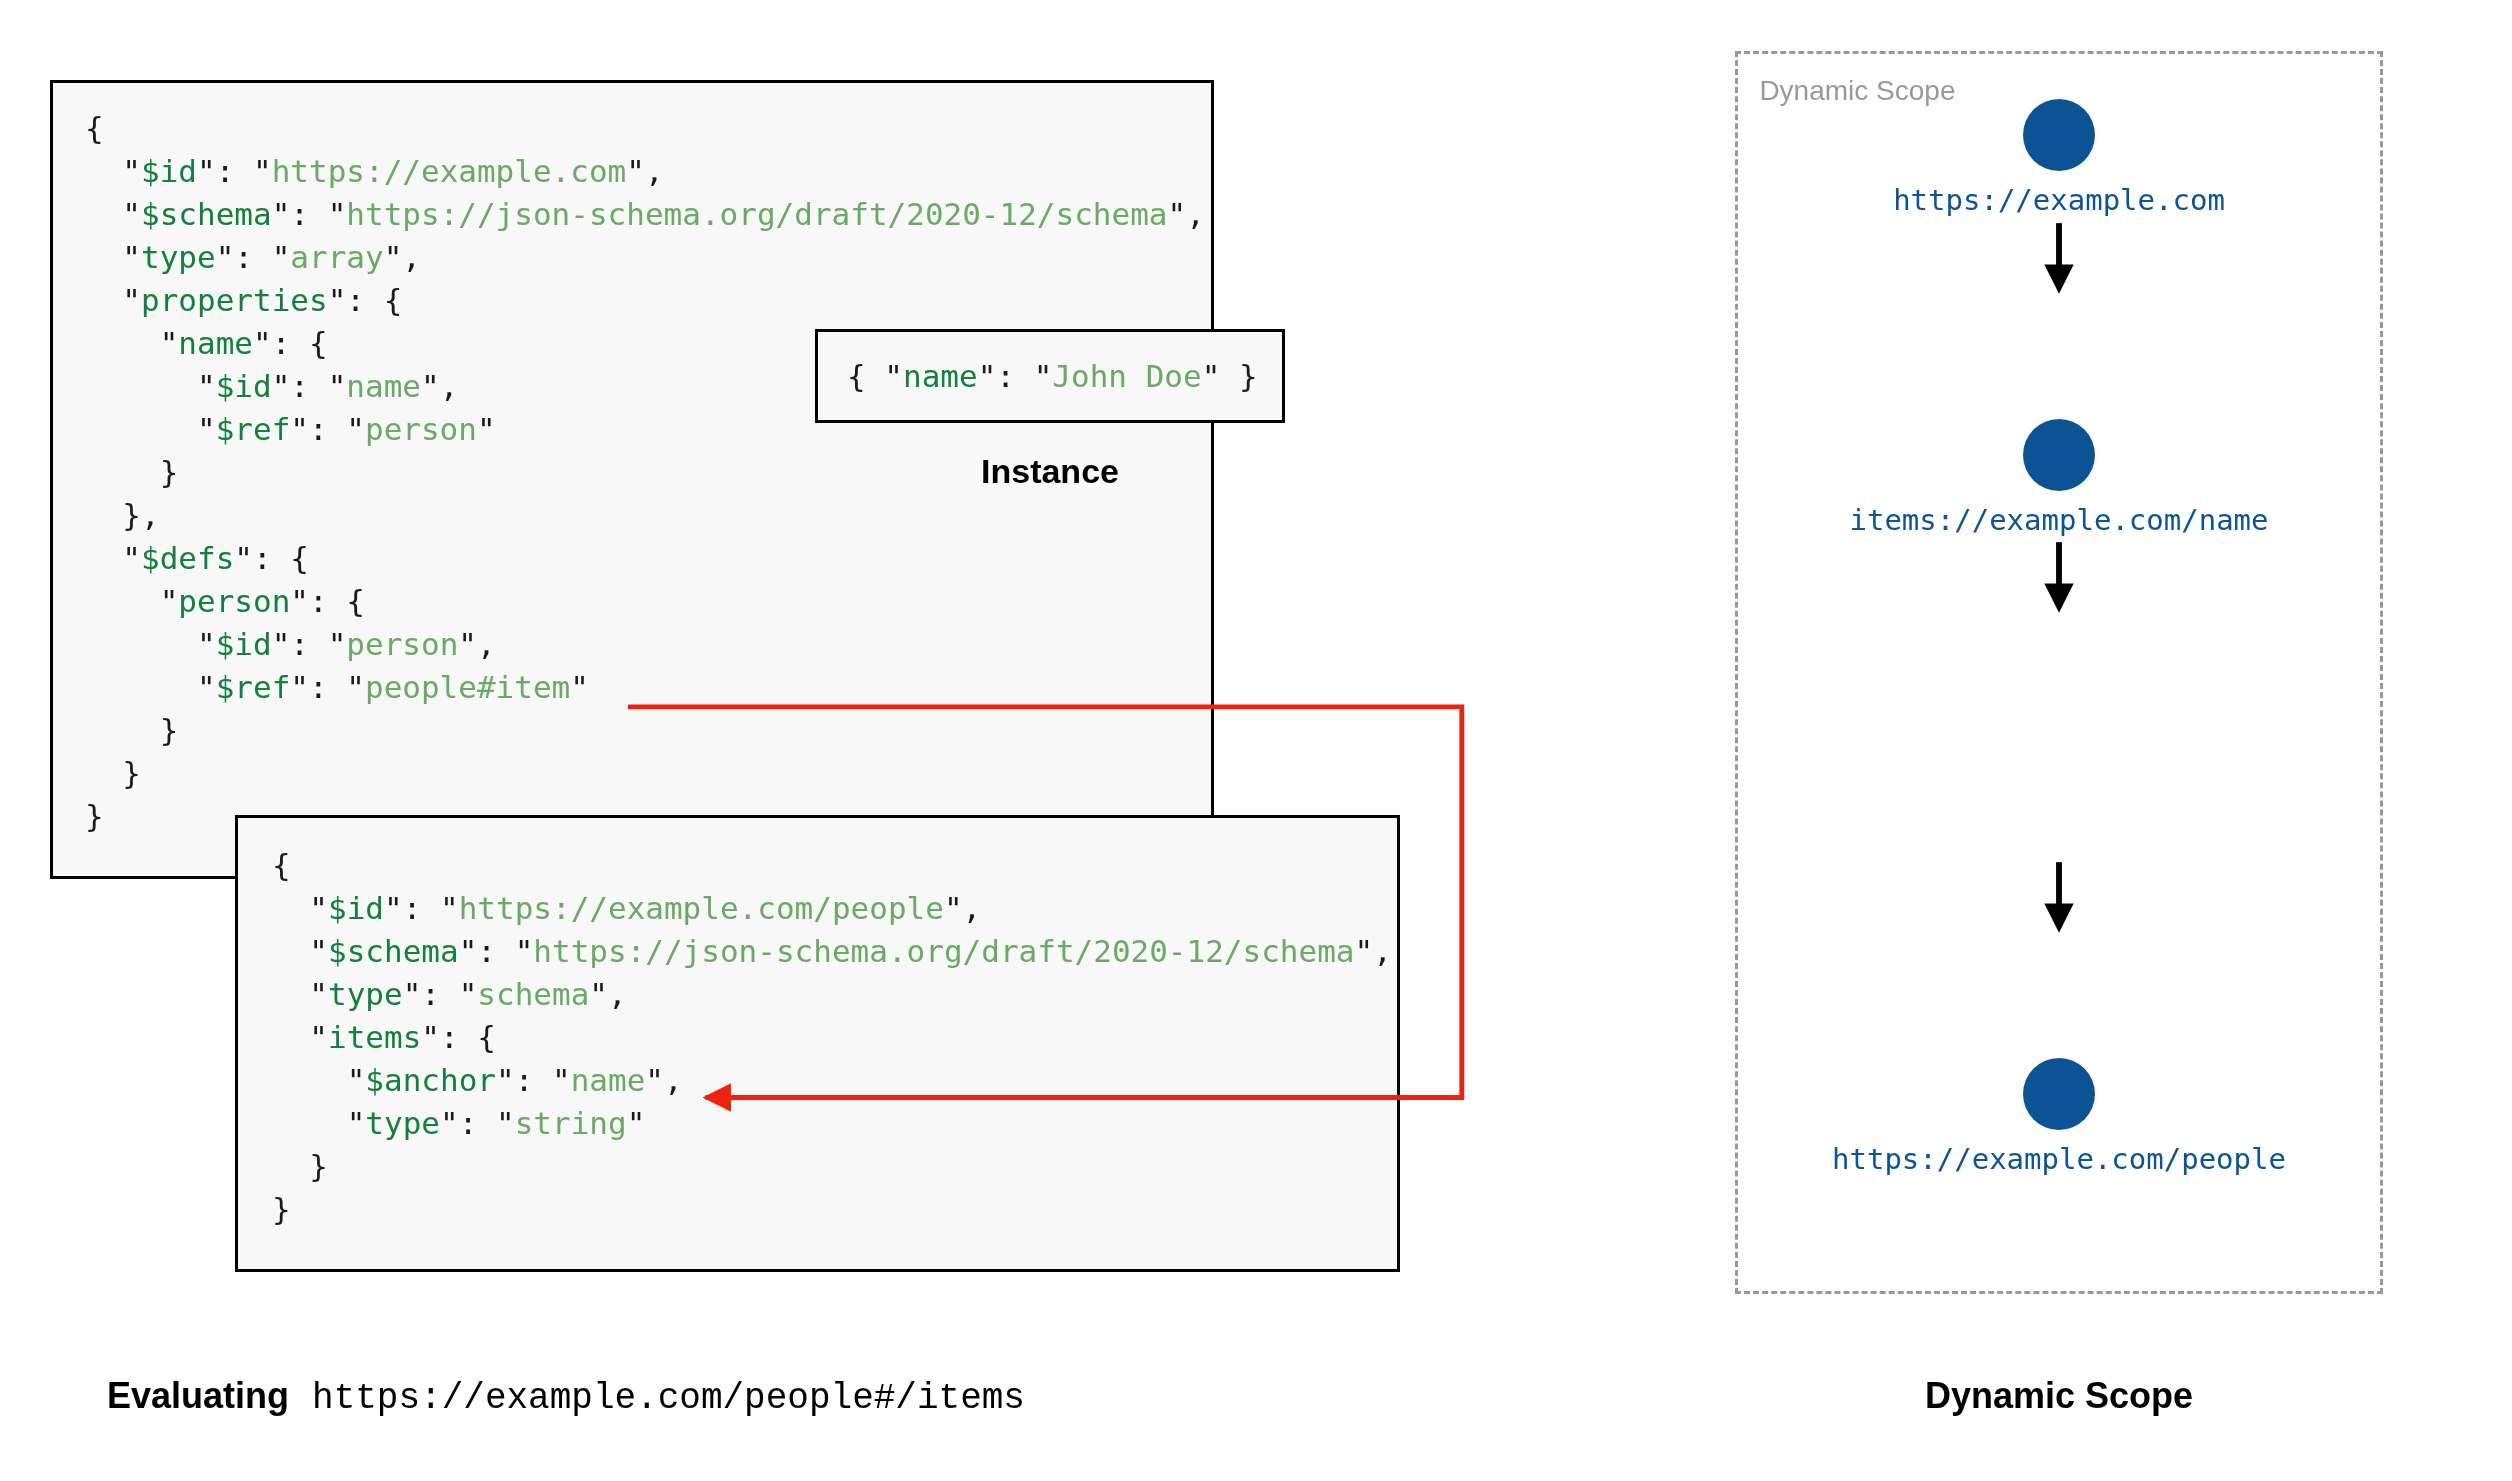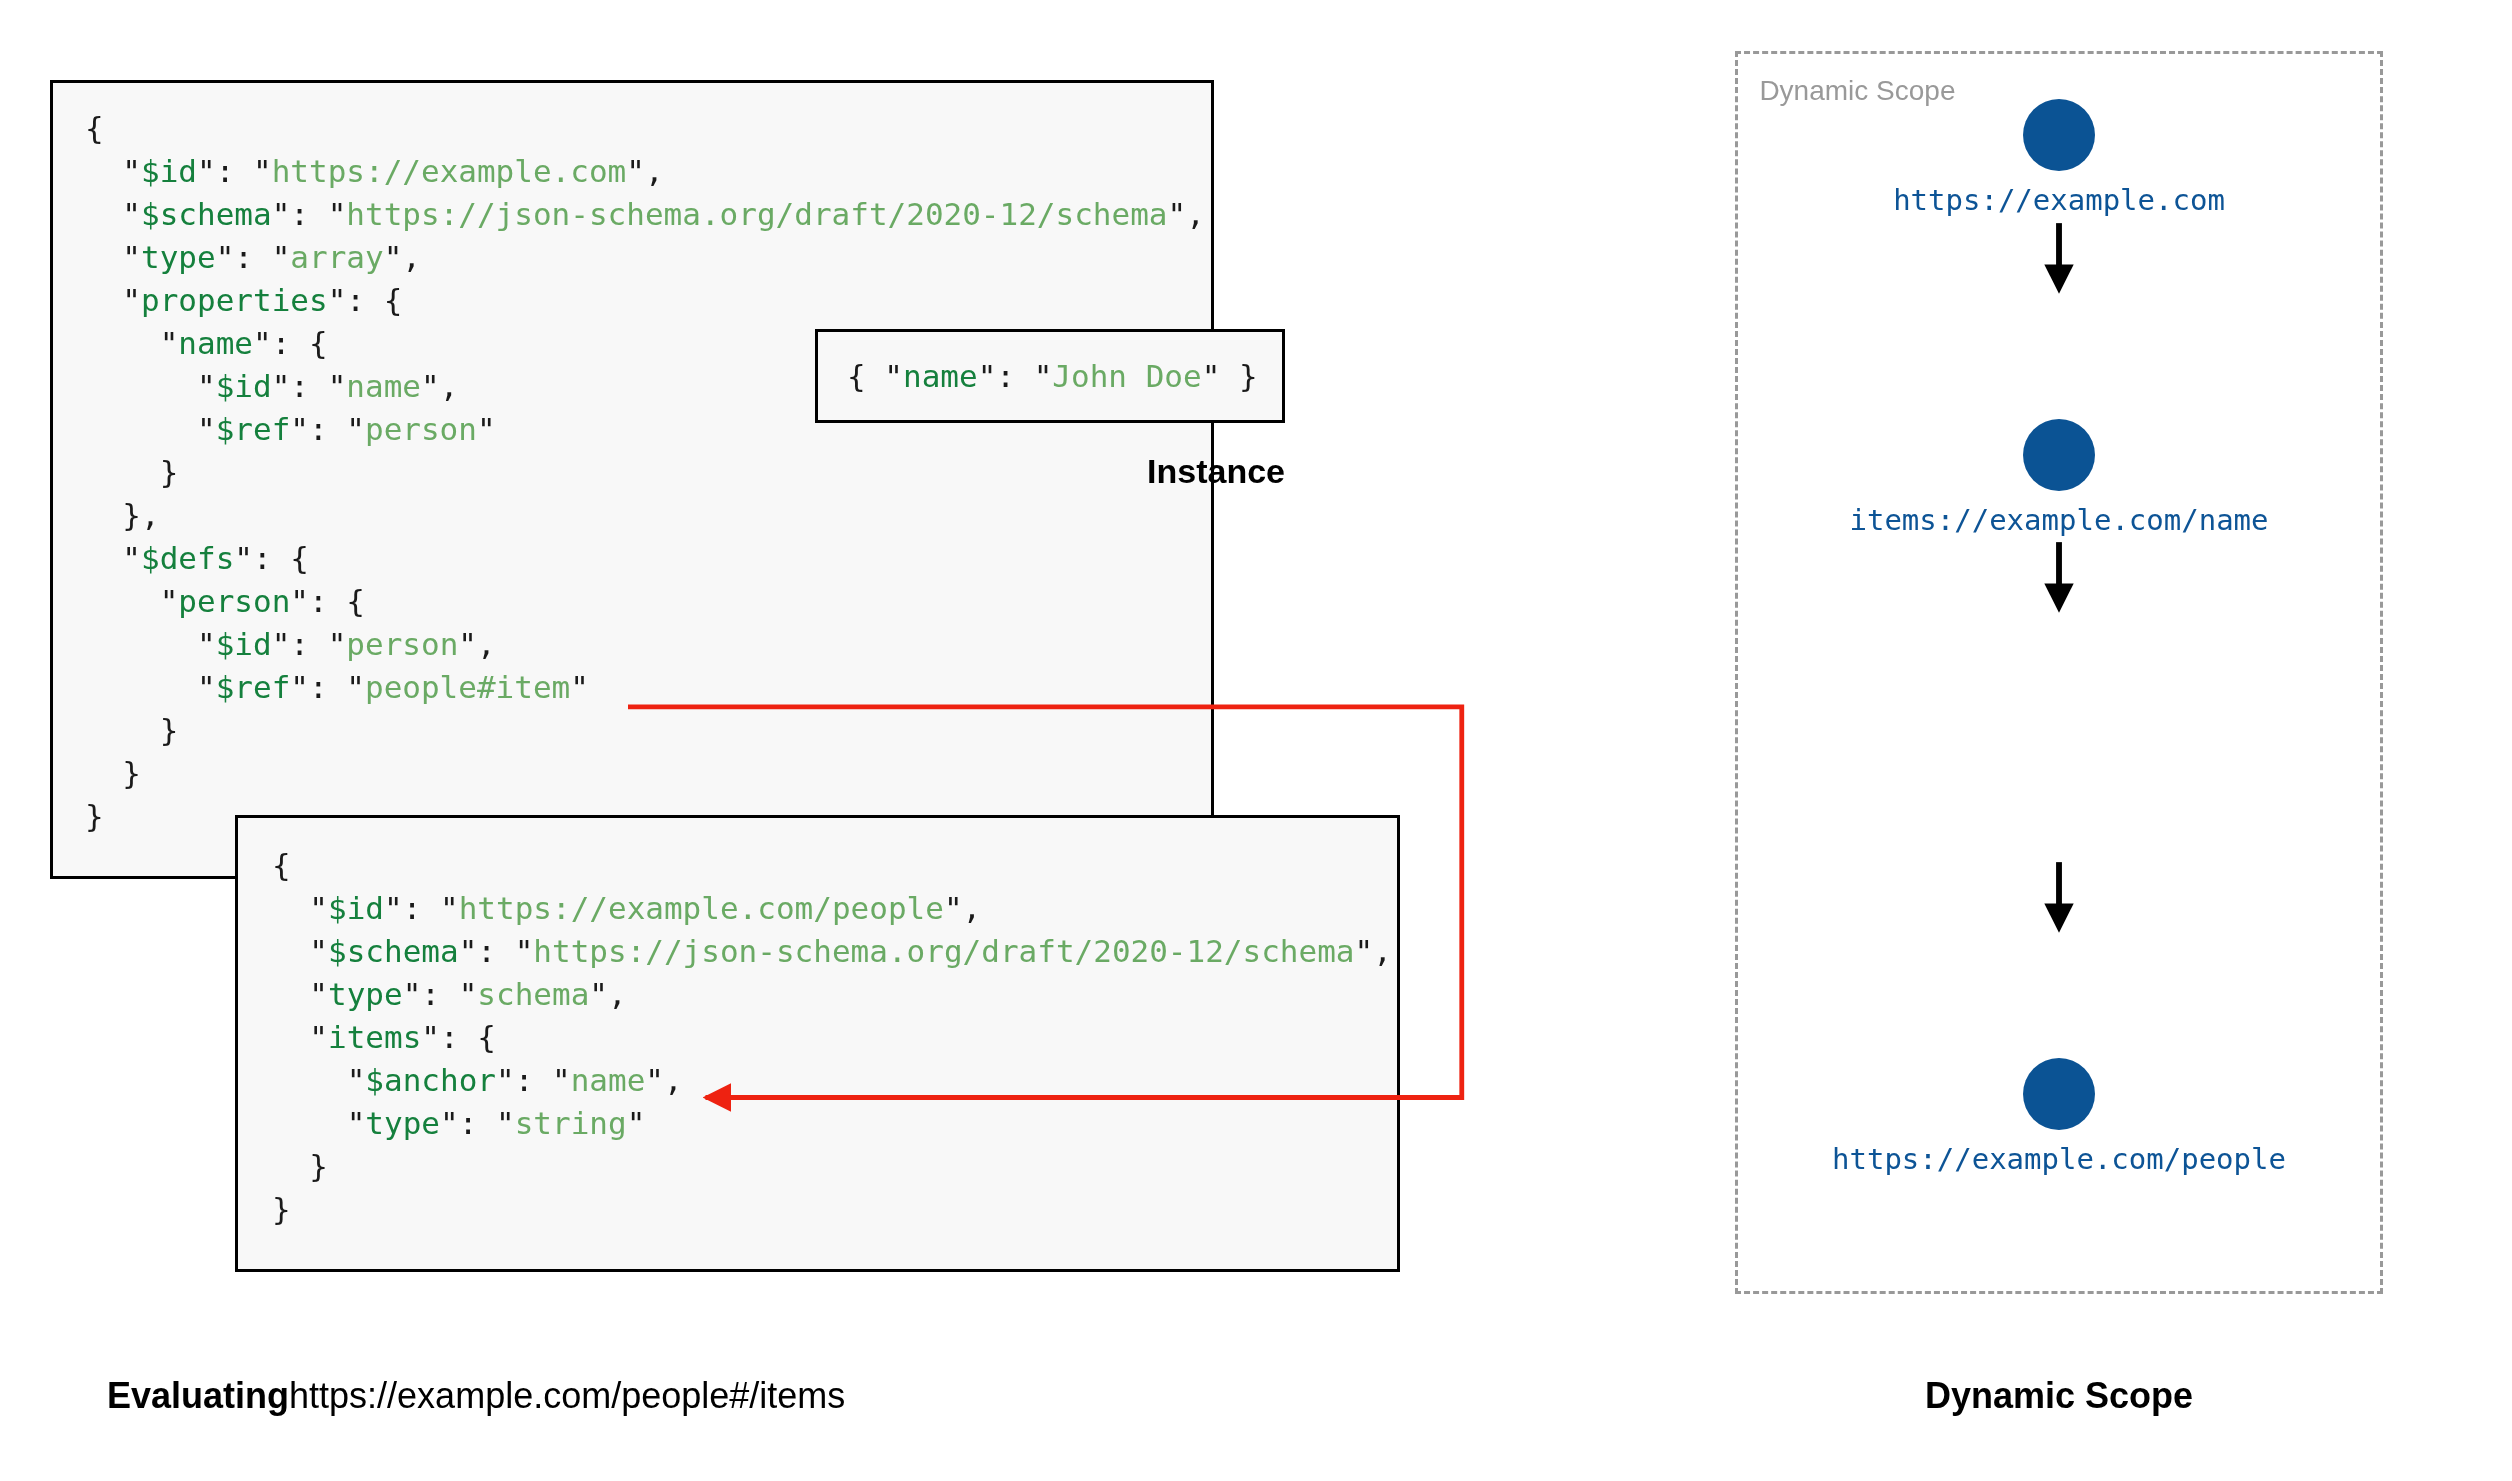--- a/index.html
+++ b/index.html
@@ -68,21 +68,21 @@
     left: 29px;
     top: 26px;
     font-size: 31px;
     line-height: 37px;
   }
   #instance-label {
     position: absolute;
     left: 815px;
     top: 452px;
     width: 470px;
-    text-align: right;
+    text-align: center;
     font-family: "Liberation Sans", sans-serif;
     font-weight: bold;
     font-size: 34px;
     color: #000000;
     z-index: 6;
   }
 
   
   #schema-people-box {
     left: 235px;
@@ -119,22 +119,23 @@
     color: #000000;
     white-space: nowrap;
     z-index: 4;
   }
   #evaluating-caption .eval-word {
     font-family: "Liberation Sans", sans-serif;
     font-weight: bold;
     text-align: center;
   }
   #evaluating-caption .eval-uri {
-    font-family: Liberation Sans, sans-serif;
+    font-family: Liberation Mono, monospace;
     font-weight: normal;
+    margin-left: 23px;
   }
 
   
   #dynamic-scope-panel {
     position: absolute;
     left: 1735px;
     top: 51px;
     width: 648px;
     height: 1243px;
     border: 3.7px dashed #999999;

